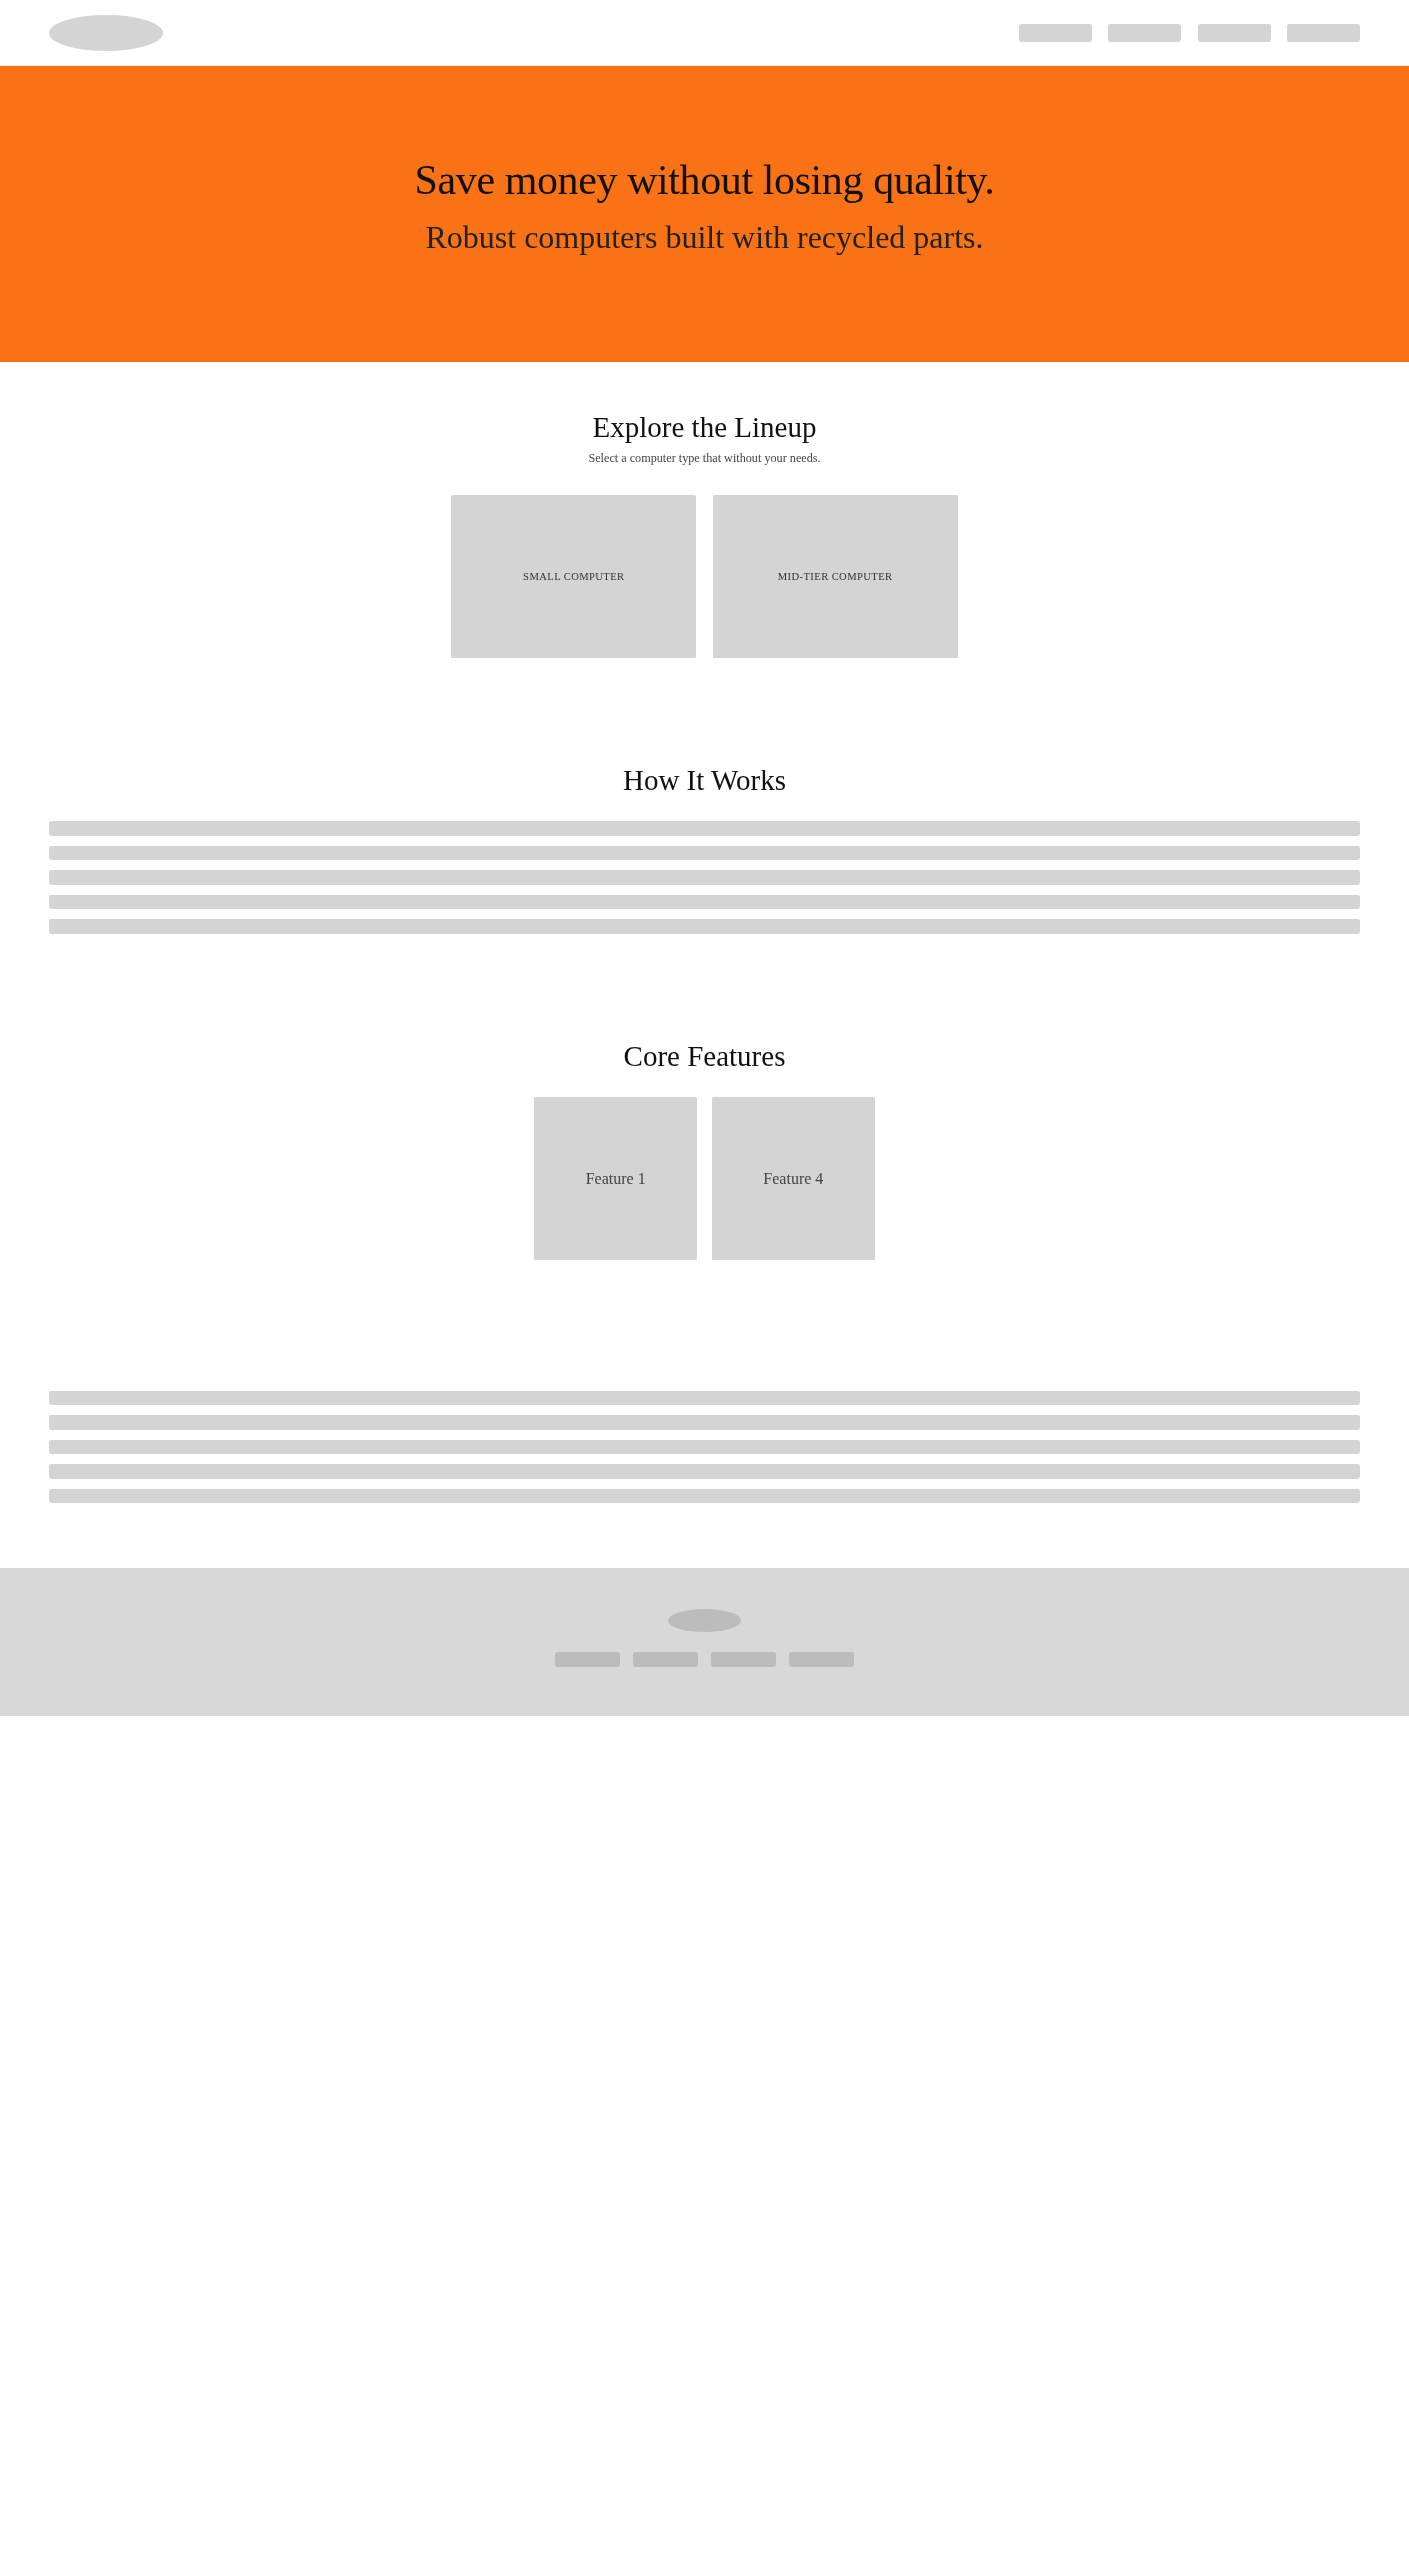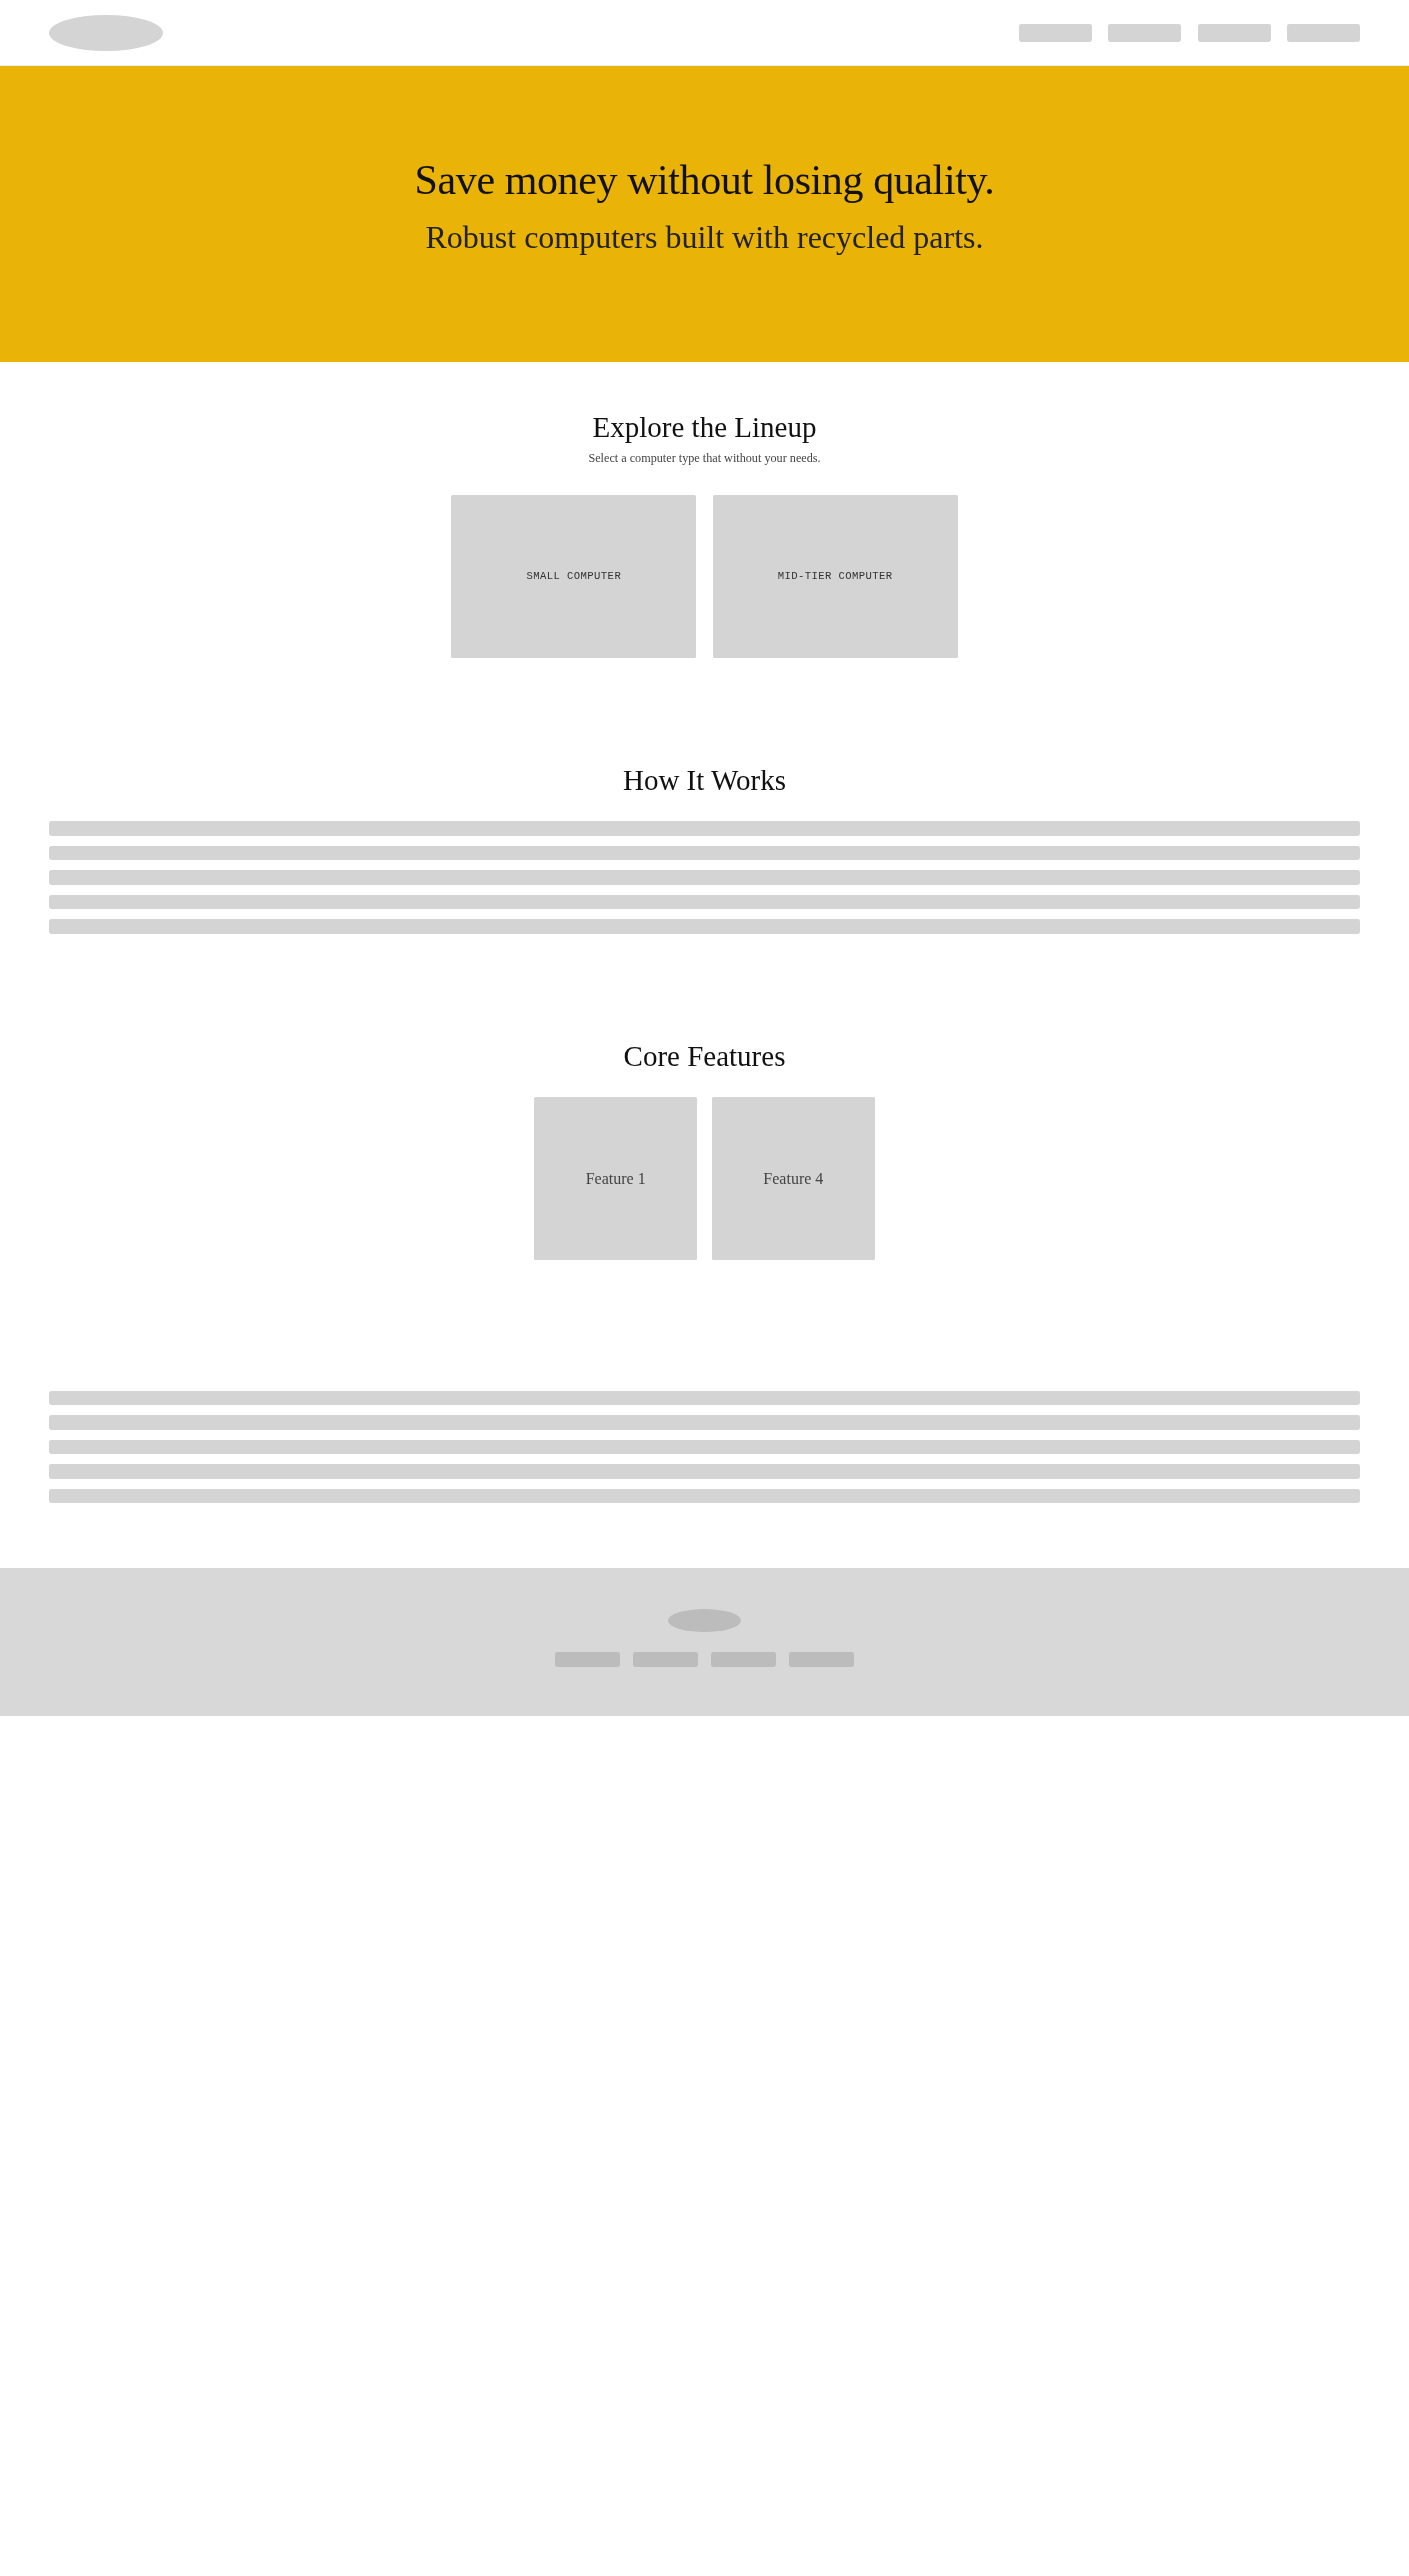--- a/index.html
+++ b/index.html
@@ -39,21 +39,21 @@
 
     .nav-link-placeholder {
       width: 73px;
       height: 18px;
       background: #d4d4d4;
       border-radius: 2.4px;
     }
 
     
     .hero {
-      background: #eab308;
+      background: #f97316;
       text-align: center;
       padding: 90px 49px 106px;
     }
 
     .hero-title {
       font-size: 42px;
       font-weight: 400;
       margin-bottom: 14.7px;
       letter-spacing: -0.4px;
     }
@@ -97,21 +97,20 @@
       align-items: center;
       justify-content: center;
       border-radius: 1.6px;
     }
 
     .lineup-card-label {
       font-size: 10.6px;
       letter-spacing: 0.4px;
       color: #333;
       text-transform: uppercase;
-      font-family: Liberation Mono, monospace;
     }
 
     
     .how-section {
       padding: 49px 49px 57px;
       text-align: center;
     }
 
     .text-lines-block {
       display: flex;

